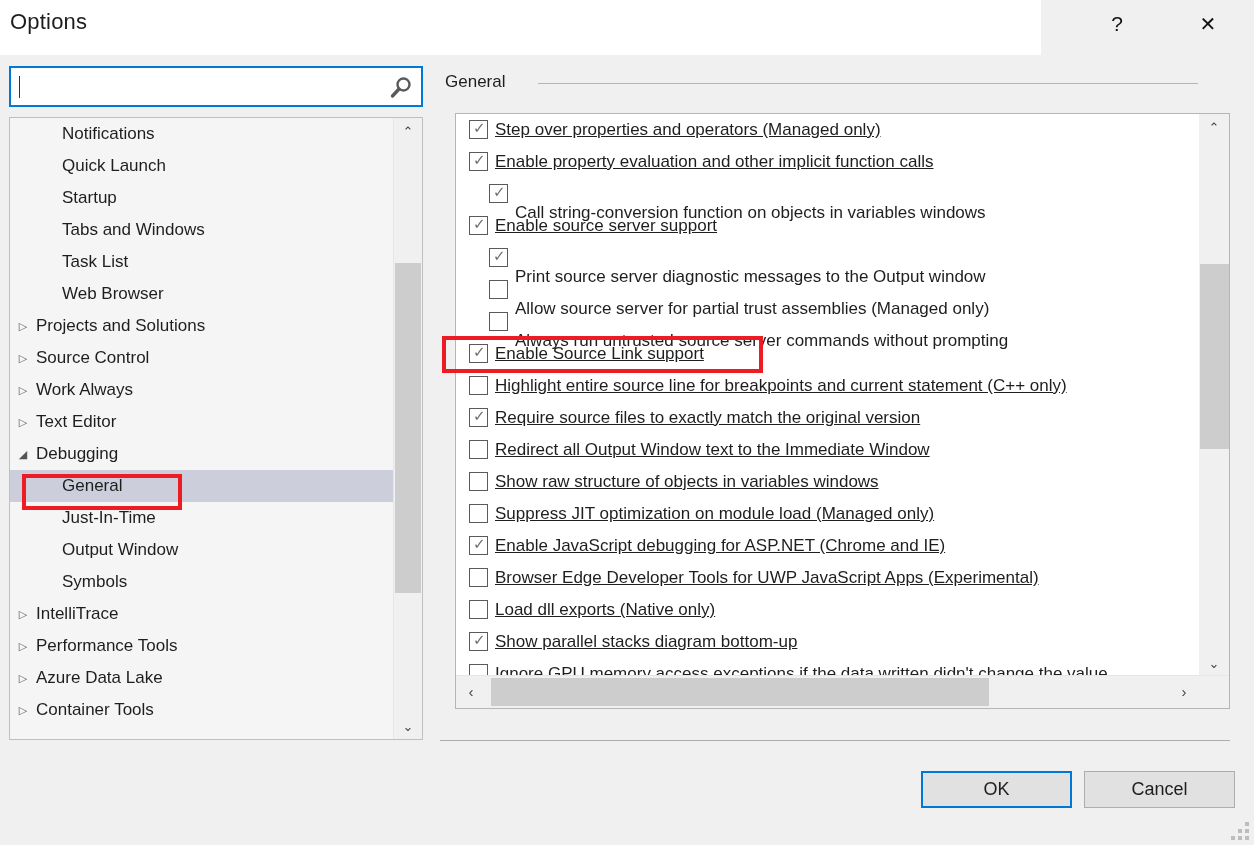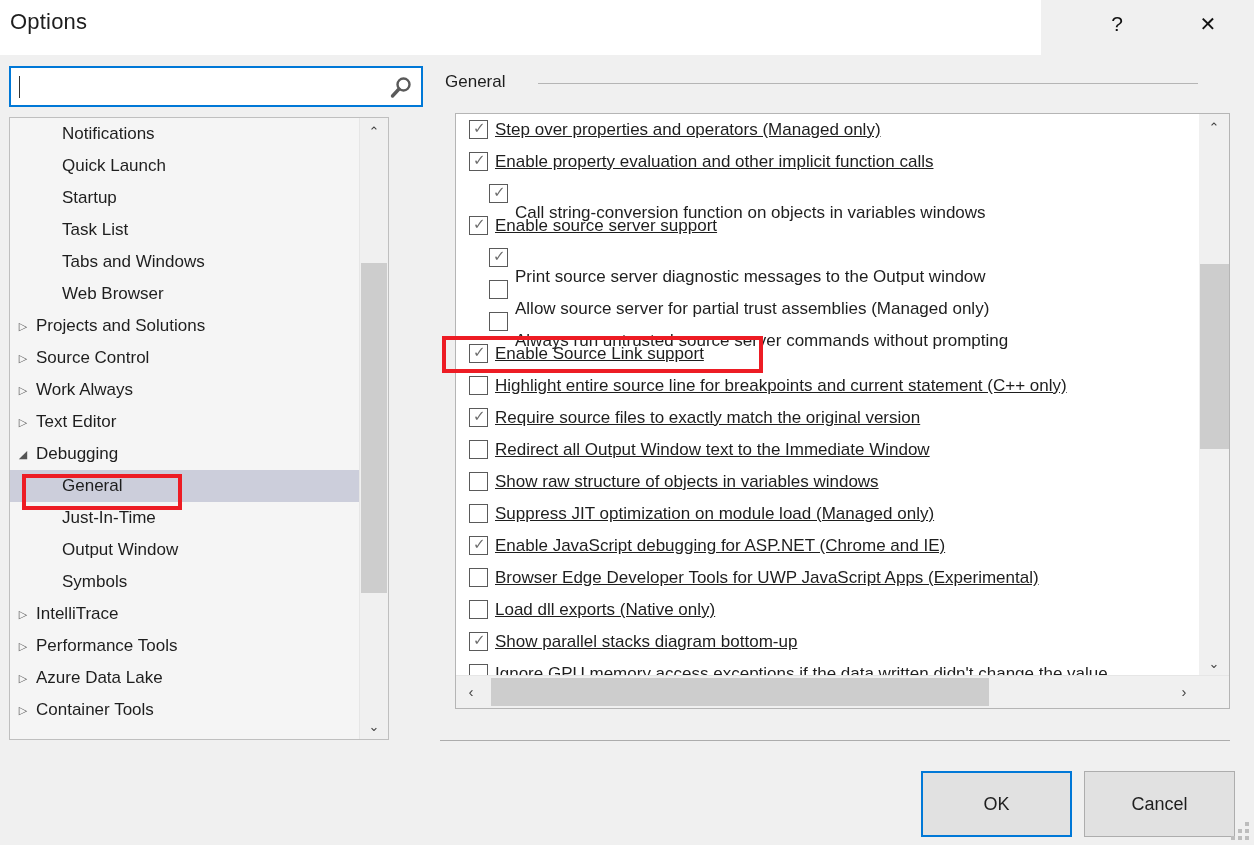--- a/index.html
+++ b/index.html
@@ -46,21 +46,21 @@
   #search-caret {
     position: absolute; left: 8px; top: 8px; width: 1px; height: 22px;
     background: #333;
   }
   #search-icon {
     position: absolute; right: 7px; top: 7px; width: 26px; height: 26px;
   }
 
   
   #tree-panel {
-    position: absolute; left: 9px; top: 117px; width: 380px; height: 623px;
+    position: absolute; left: 9px; top: 117px; width: 414px; height: 623px;
     background: #F5F5F5;
     border: 1px solid #BFBFBF;
     box-sizing: border-box;
     overflow: hidden;
   }
   #tree-list {
     position: absolute; left: 0; top: 0; width: 385px;
   }
   .tree-item {
     position: relative; height: 32px; line-height: 32px;
@@ -157,21 +157,21 @@
     position: absolute; left: 35px; top: 2px; width: 498px; height: 28px;
     background: #CDCDCD;
   }
 
   
   #footer-rule {
     position: absolute; left: 440px; top: 740px; width: 790px; height: 1px;
     background: #ACACAC;
   }
   .dlg-btn {
-    position: absolute; top: 771px; height: 66px;
+    position: absolute; top: 771px; height: 37px;
     background: #E1E1E1;
     font-size: 18px; color: #1E1E1E;
     display: flex; align-items: center; justify-content: center;
     box-sizing: border-box; cursor: default;
   }
   #ok-button { left: 921px; width: 151px; border: 2px solid #0078D7; }
   #cancel-button { left: 1084px; width: 151px; border: 1px solid #ADADAD; }
 
   #resize-grip {
     position: absolute; right: 5px; bottom: 5px; width: 18px; height: 18px;
@@ -211,24 +211,24 @@
       <div class="tree-item lvl2">
         <span class="tw-label">Notifications</span>
       </div>
       <div class="tree-item lvl2">
         <span class="tw-label">Quick Launch</span>
       </div>
       <div class="tree-item lvl2">
         <span class="tw-label">Startup</span>
       </div>
       <div class="tree-item lvl2">
+        <span class="tw-label">Tabs and Windows</span>
+      </div>
+      <div class="tree-item lvl2">
         <span class="tw-label">Task List</span>
-      </div>
-      <div class="tree-item lvl2">
-        <span class="tw-label">Tabs and Windows</span>
       </div>
       <div class="tree-item lvl2">
         <span class="tw-label">Web Browser</span>
       </div>
       <div class="tree-item lvl1">
         <span class="tw-arrow">▷</span>
         <span class="tw-label">Projects and Solutions</span>
       </div>
       <div class="tree-item lvl1">
         <span class="tw-arrow">▷</span>

